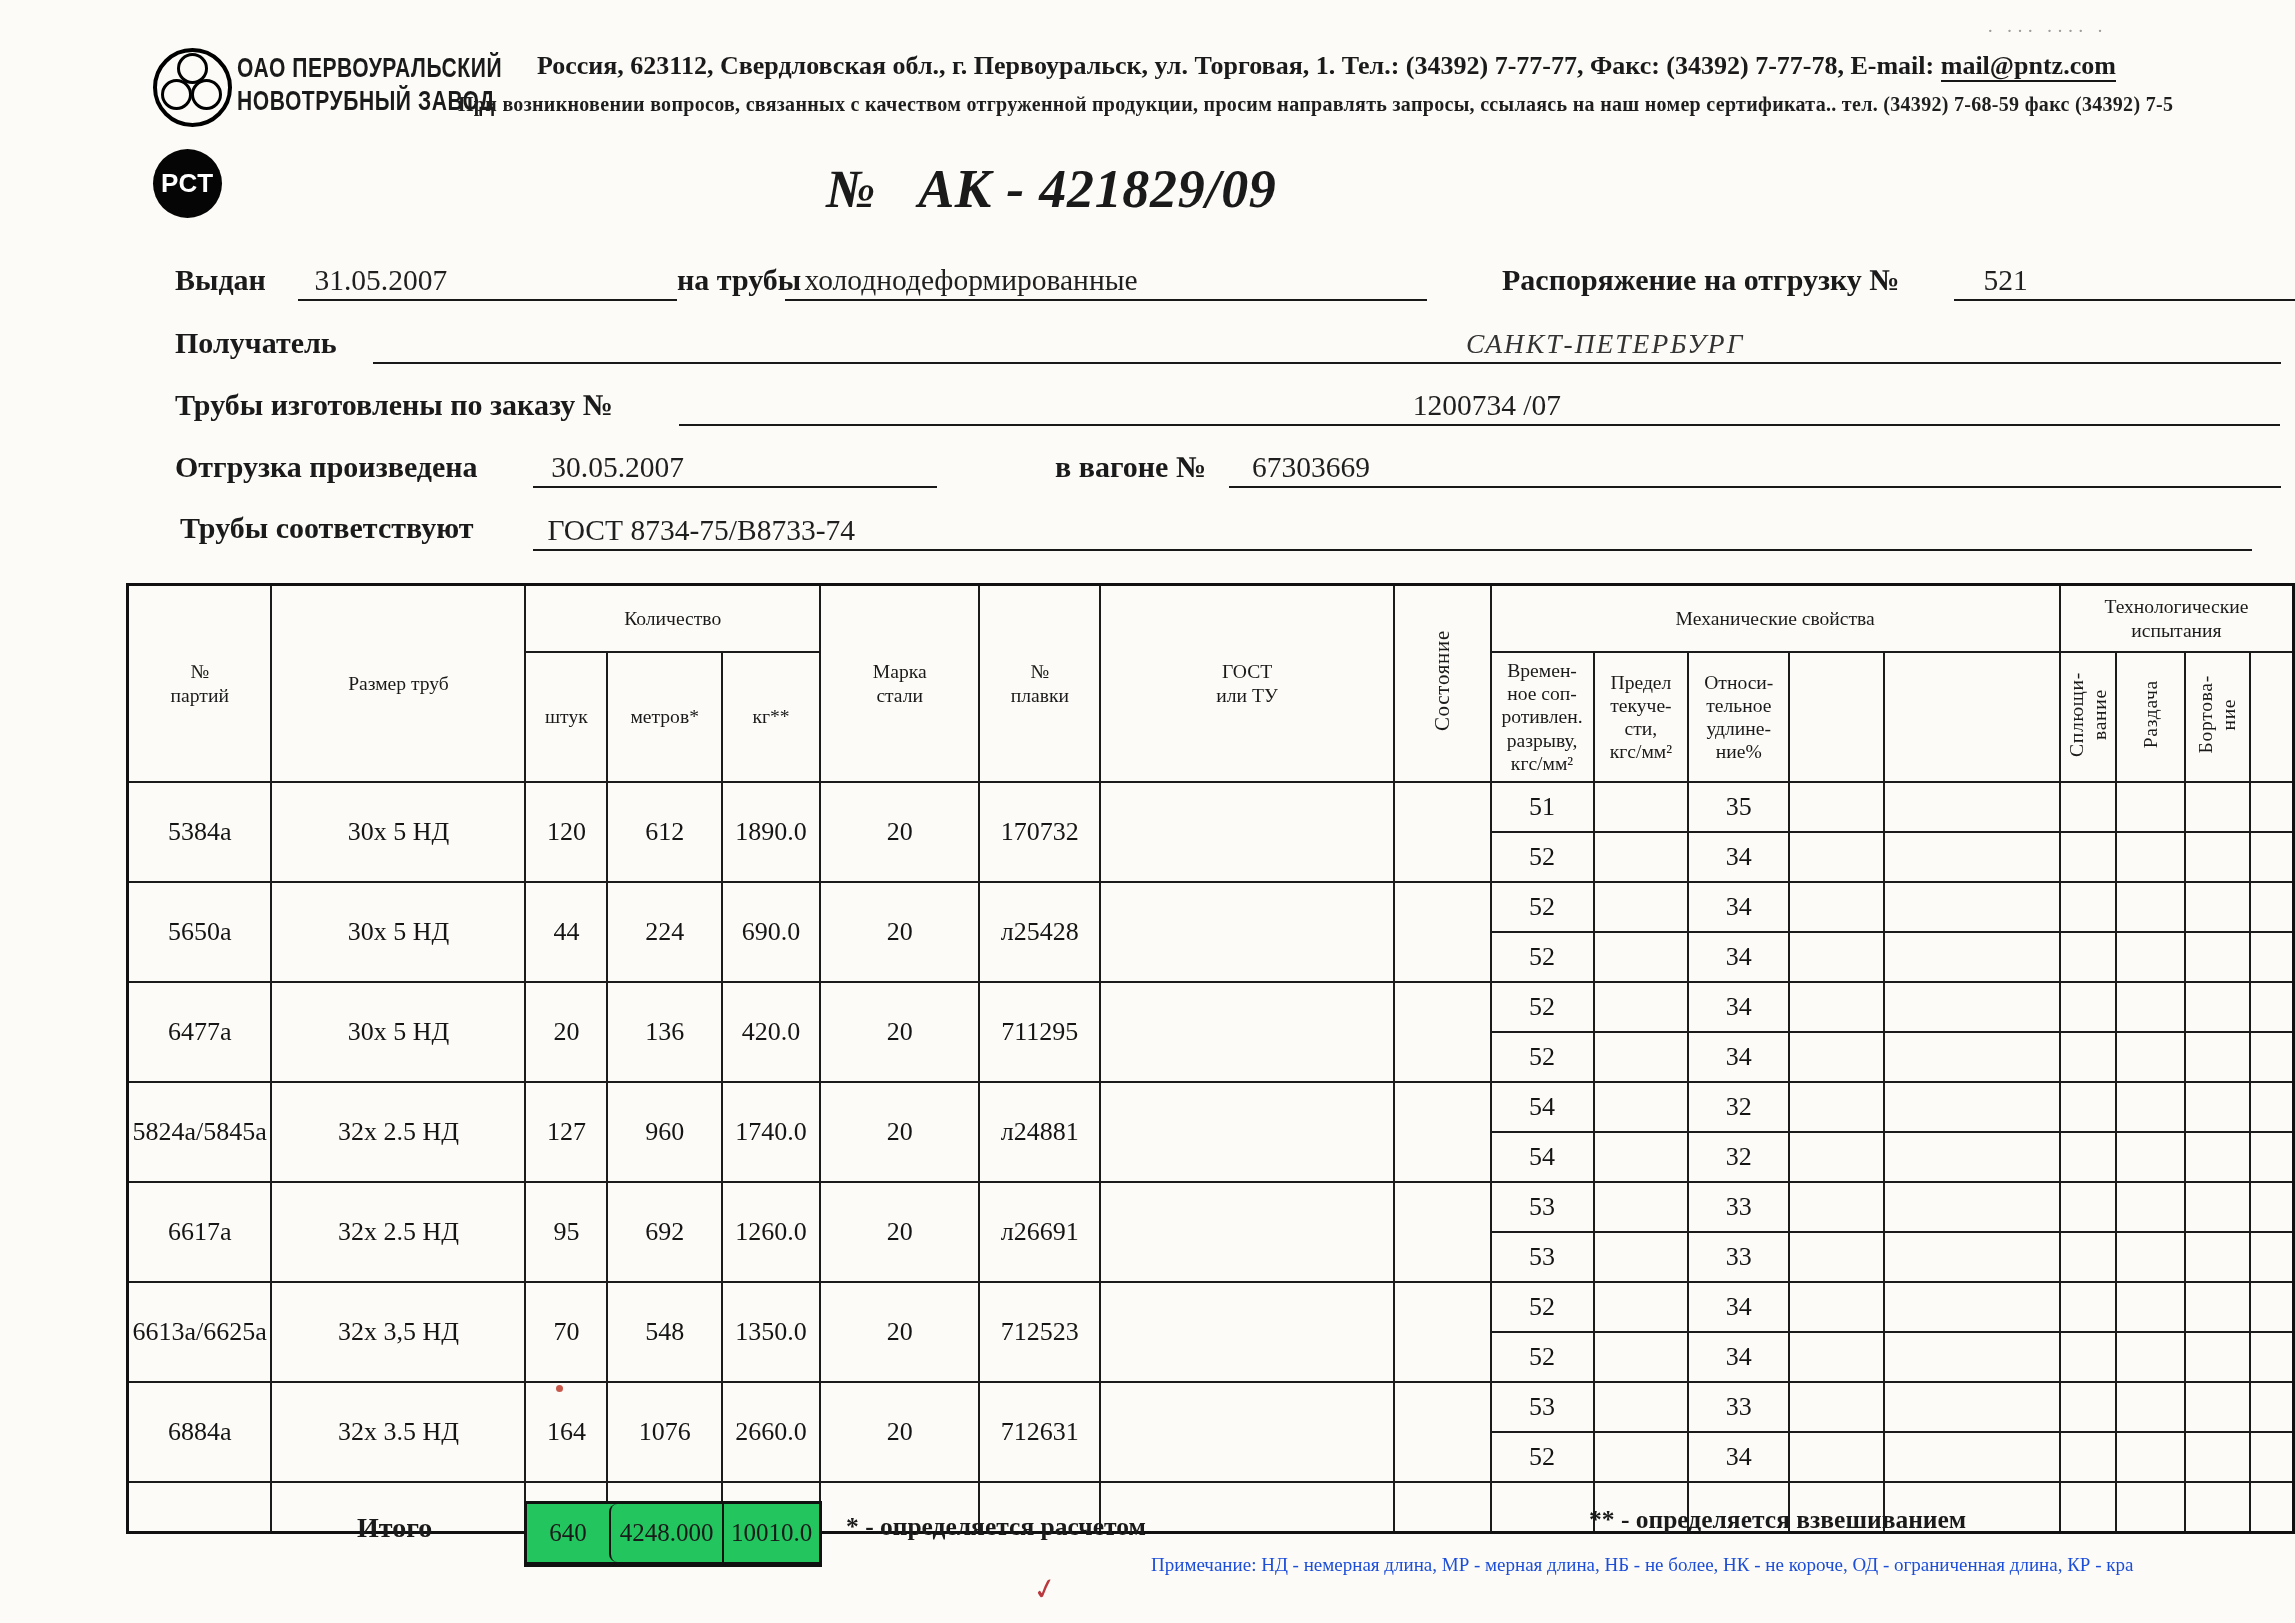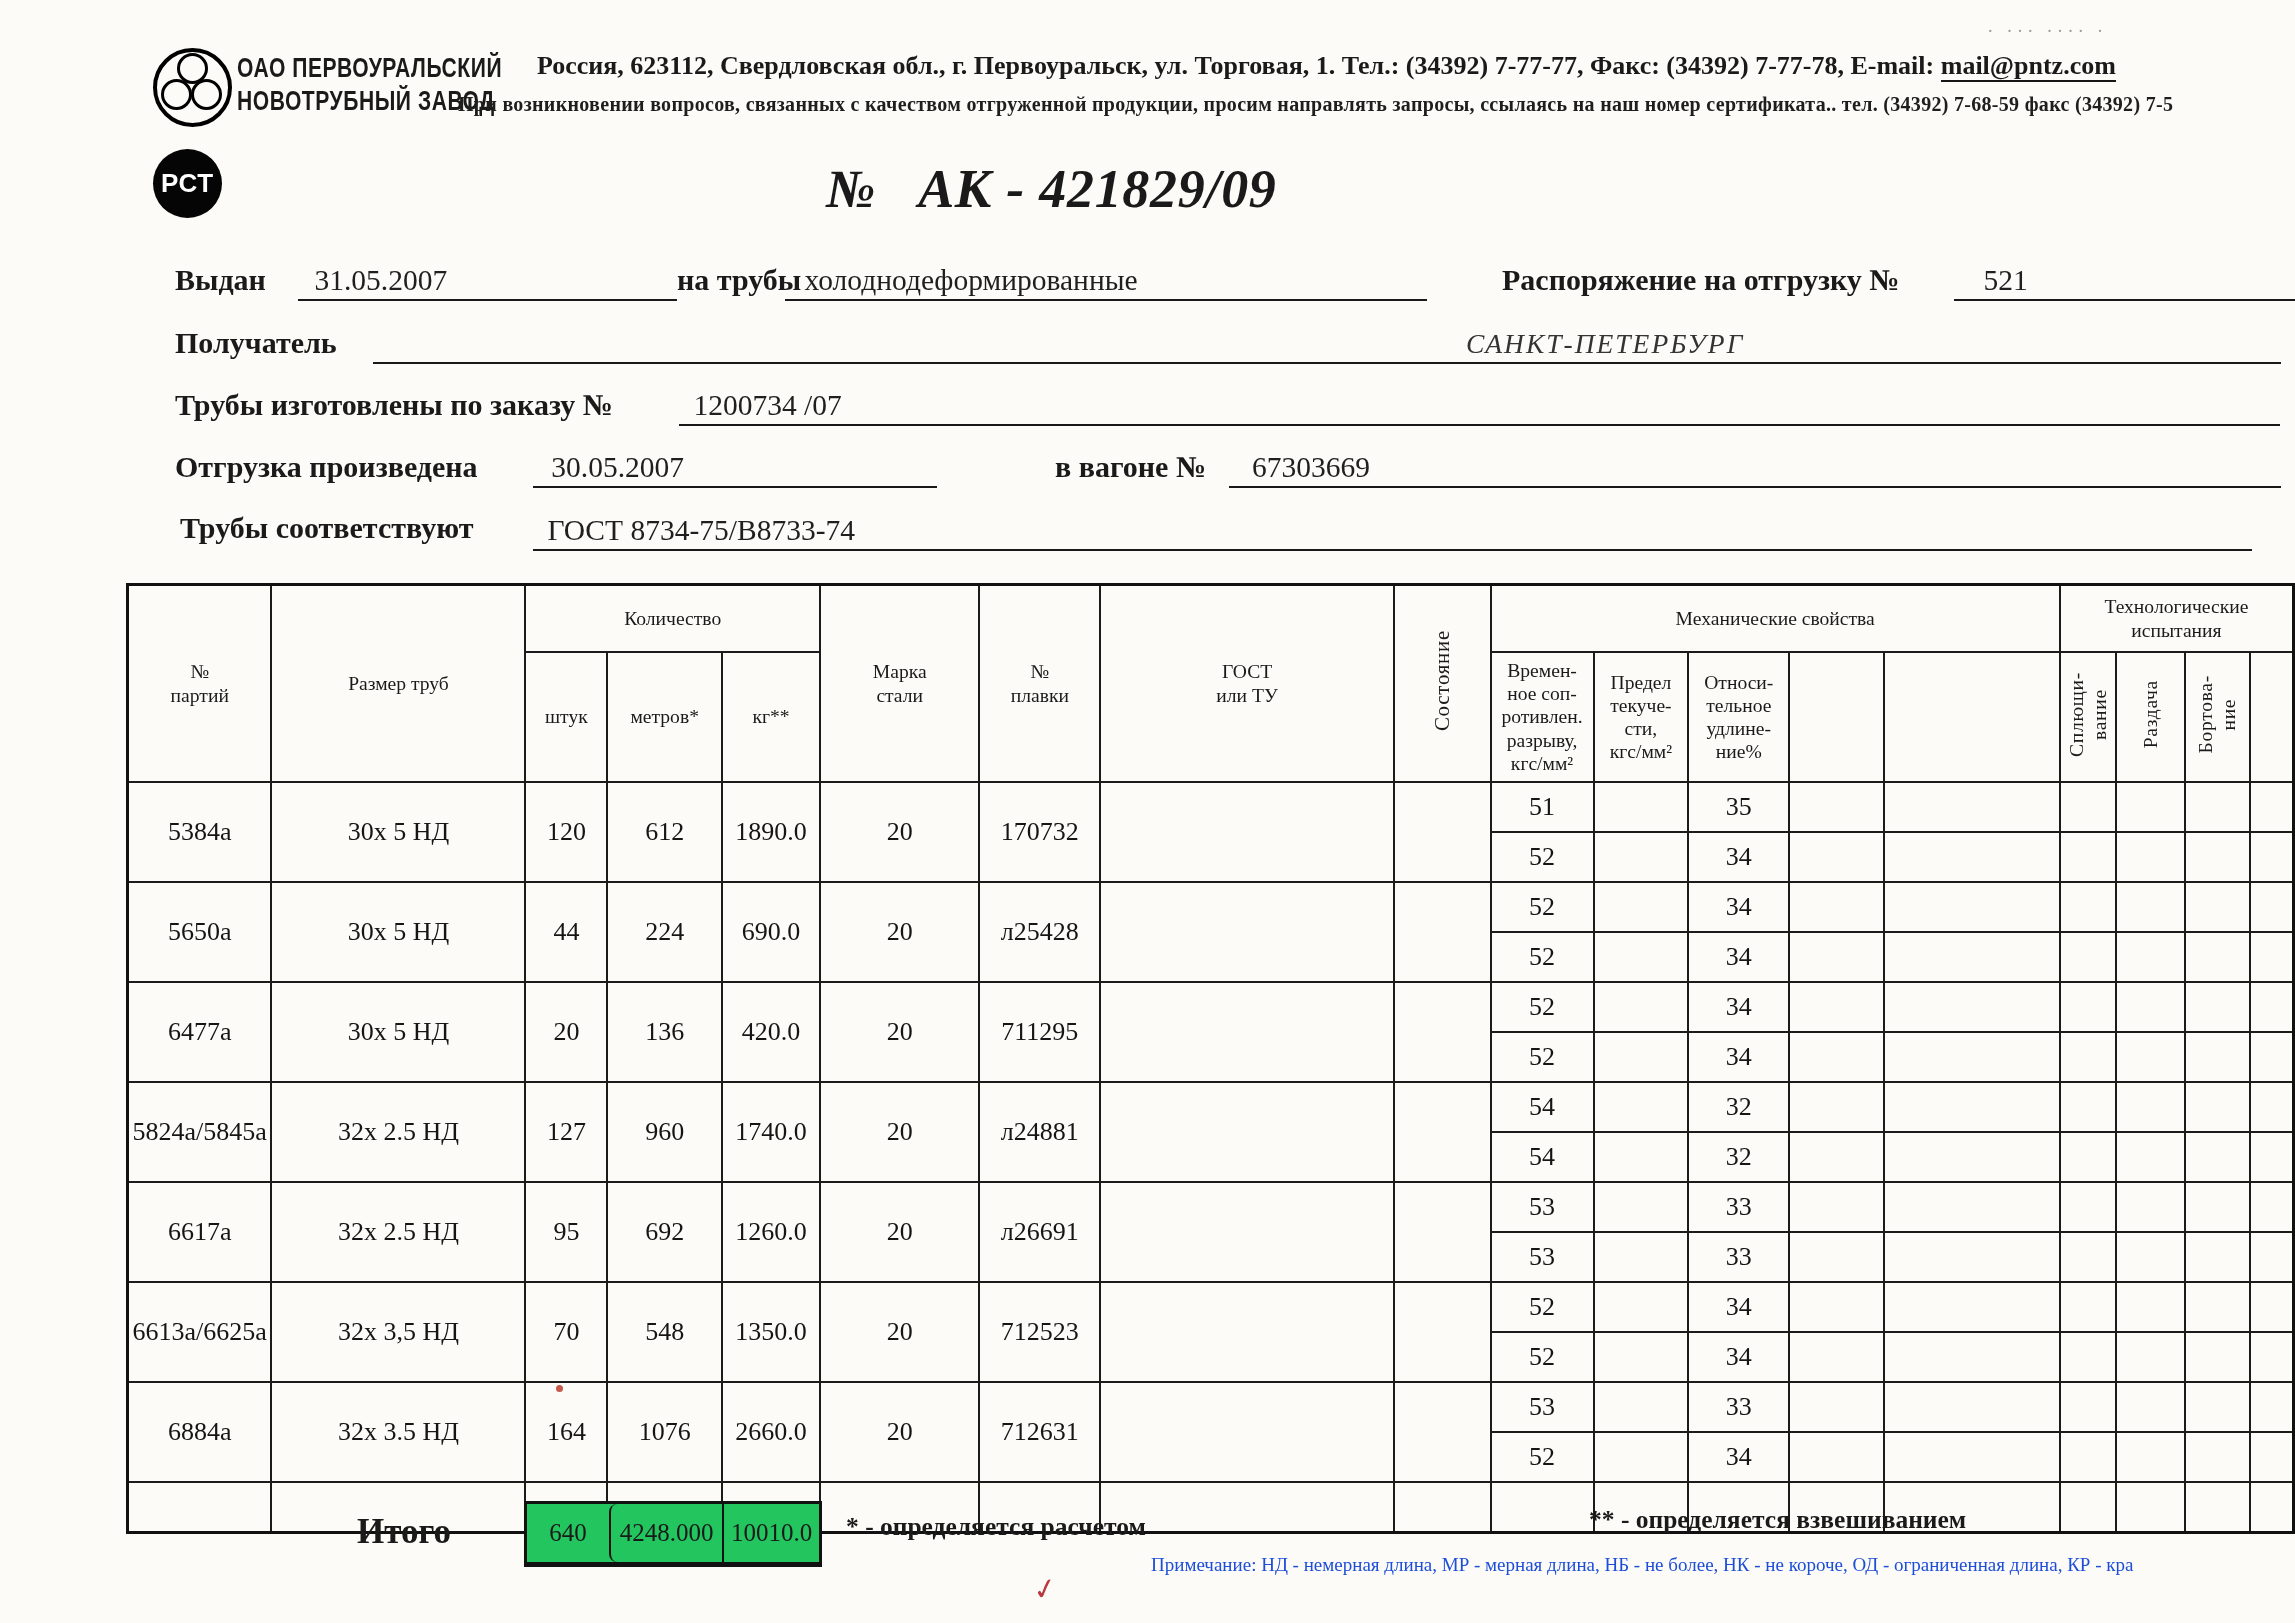--- a/index.html
+++ b/index.html
@@ -50,21 +50,21 @@
     letter-spacing:0.7px; margin:0 auto; }
   thead tr.hrow2 th, thead th[rowspan] { border-bottom:4.6px solid #101010; }
   #main-table td { height:48px; font-size:26px; color:#151515; }
   td.c-batch { font-size:24px; }
   tr.inner td  { border-top:1.3px dashed #979797; }
   tr.bdash td  { border-top:1.3px dashed #878787; }
   tr.bsolid td { border-top:2px solid #1b1b1b; }
   tr.bthick td { border-top:5.2px solid #0e0e0e; }
   tr.empty-row td { border-top:2px solid #1b1b1b; height:46px; }
   
-  .total-label { position:absolute; left:357px; top:1512px; font-size:35px; font-weight:bold; }
+  .total-label { position:absolute; left:357px; top:1512px; font-size:28px; font-weight:bold; }
   .total-box { position:absolute; left:524px; top:1501px; height:58px; display:flex;
     border:3.3px solid #111; border-bottom-width:5.9px; background:#22c55e; }
   .total-box .tcell { display:flex; align-items:center; justify-content:center;
     font-size:25px; border-left:2px solid #111; box-sizing:border-box; }
   .total-box .tcell:first-child { border-left:none; }
   .fn { position:absolute; font-size:25.5px; font-weight:bold; white-space:nowrap; }
   .note { position:absolute; left:1151px; top:1554px; font-size:19px; color:#1d4ed8; white-space:nowrap; }
   
   .red-mark { position:absolute; left:1033px; top:1572px; color:#b3232a; font-size:29px;
     transform:rotate(-12deg); opacity:0.9; }
@@ -98,21 +98,21 @@
 <span class="fline" style="left:298px; top:261px; width:363px; padding-left:16.4px;">31.05.2007</span>
 <span class="flabel" style="left:677px; top:261px;">на трубы</span>
 <span class="fline" style="left:785px; top:261px; width:622px; padding-left:19.6px;">холоднодеформированные</span>
 <span class="flabel" style="left:1502px; top:261px;">Распоряжение на отгрузку №</span>
 <span class="fline" style="left:1954px; top:261px; width:311px; padding-left:29.5px; border-bottom-style:solid;">521</span>
 
 <span class="flabel" style="left:175px; top:324px;">Получатель</span>
 <span class="fline" style="left:373px; top:324px; width:1908px;"><span class="receiver-val" style="margin-left:1093px;">САНКТ-ПЕТЕРБУРГ</span></span>
 
 <span class="flabel" style="left:175px; top:386px;">Трубы изготовлены по заказу №</span>
-<span class="fline" style="left:679px; top:386px; width:1587px; padding-left:14.4px; text-align:left;">1200734  /07</span>
+<span class="fline" style="left:679px; top:386px; width:1587px; padding-left:14.4px; text-align:center;">1200734  /07</span>
 
 <span class="flabel" style="left:175px; top:448px;">Отгрузка произведена</span>
 <span class="fline" style="left:533px; top:448px; width:386px; padding-left:18.3px;">30.05.2007</span>
 <span class="flabel" style="left:1055px; top:448px;">в вагоне №</span>
 <span class="fline" style="left:1229px; top:448px; width:1029px; padding-left:23px; text-align:left;">67303669</span>
 
 <span class="flabel" style="left:180px; top:509px;text-align:right;">Трубы соответствуют</span>
 <span class="fline" style="left:533px; top:511px; width:1705px; padding-left:14.4px; text-align:left;">ГОСТ 8734-75/В8733-74</span>
 
 <table id="main-table">

